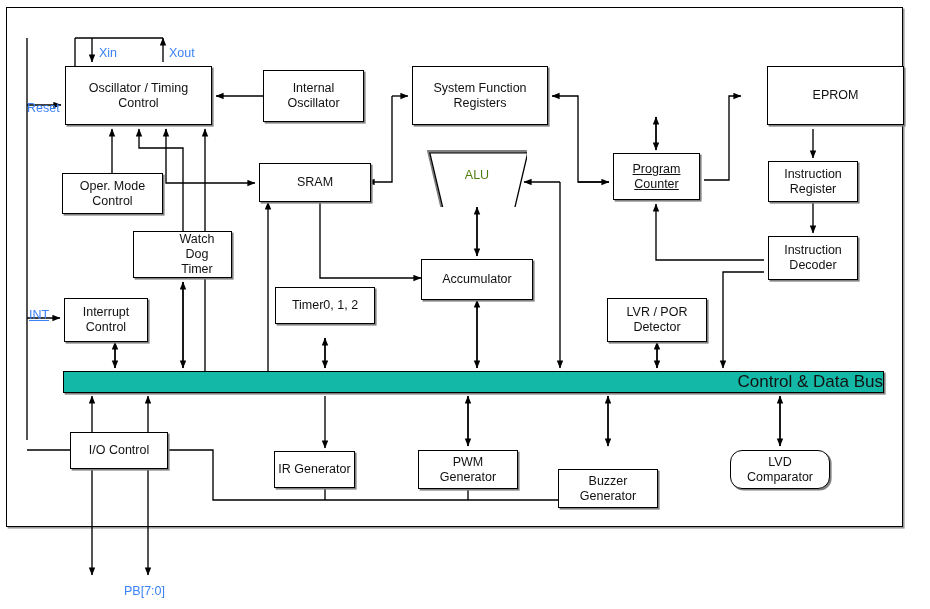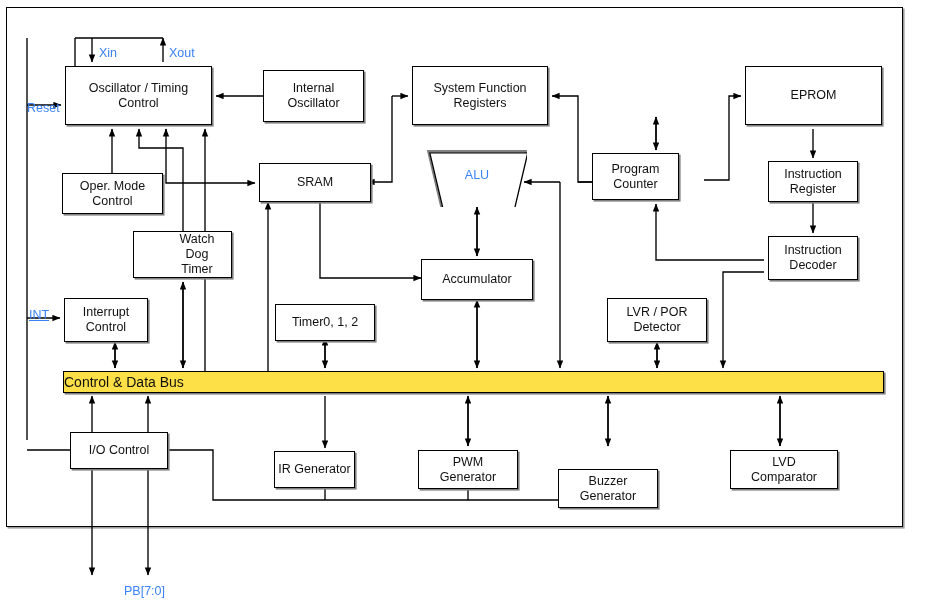--- a/index.html
+++ b/index.html
@@ -5,25 +5,25 @@
   html,body{margin:0;padding:0;background:#ffffff;}
   #root{position:relative;width:930px;height:609px;background:#ffffff;
         font-family:"Liberation Sans",sans-serif;overflow:hidden;}
   #svgcanvas{position:absolute;left:0;top:0;width:930px;height:609px;}
   .blk{position:absolute;box-sizing:border-box;border:1px solid #000;
        background:#fff;display:flex;align-items:center;justify-content:center;
        text-align:center;font-size:12.5px;color:#111;line-height:1.18;
        box-shadow:1.6px 1.6px 0 0 #808080;}
   .blk span{display:block;padding:0 3px;}
   .bus{position:absolute;box-sizing:border-box;border:1px solid #000;
-       background:#fde047;display:flex;align-items:center;justify-content:flex-start;
-       font-size:14px;color:#111;box-shadow:1.6px 1.6px 0 0 #808080;}
+       background:#14b8a6;display:flex;align-items:center;justify-content:flex-end;
+       font-size:17px;color:#111;box-shadow:1.6px 1.6px 0 0 #808080;}
   .lbl{position:absolute;font-size:12.5px;color:#3b82f6;white-space:nowrap;}
   .alu-wrap{position:absolute;}
-  .alu-txt{position:absolute;width:100%;text-align:center;font-size:12.5px;color:#3b82f6;}
+  .alu-txt{position:absolute;width:100%;text-align:center;font-size:12.5px;color:#4d7c0f;}
   .frame{position:absolute;box-sizing:border-box;border:1px solid #000;
          background:transparent;box-shadow:1.6px 1.6px 0 0 #9a9a9a;}
 </style>
 </head>
 <body>
 
 <div id="root">
 
   <div class="frame" style="left:6px;top:7px;width:897px;height:520px;"></div>
 
@@ -143,21 +143,21 @@
   </div>
 
   <div class="blk" style="left:412px;top:66px;width:136px;height:59px;">
     <span>
       <span>System Function</span>
       <span>Registers</span>
     </span>
   </div>
 
 
-  <div class="blk" style="left:745px;top:66px;width:137px;height:59px;">
+  <div class="blk" style="left:767px;top:66px;width:137px;height:59px;">
     <span>EPROM</span>
   </div>
 
   <div class="blk" style="left:62px;top:173px;width:101px;height:41px;">
     <span>
       <span>Oper. Mode</span>
       <span>Control</span>
     </span>
   </div>
 
@@ -166,21 +166,21 @@
   </div>
 
   <div class="alu-wrap" style="left:427px;top:150px;width:100px;height:57px;">
     <svg width="100" height="57" viewBox="0 0 100 57" xmlns="http://www.w3.org/2000/svg">
       <polygon points="14,1 86,1 99,56 1,56" transform="rotate(180 50 28.5)" fill="#ffffff" stroke="#808080" stroke-width="2"></polygon>
       <polygon points="14,1 86,1 99,56 1,56" transform="rotate(180 50 28.5) translate(-1.8,-1.8)" fill="#ffffff" stroke="#000000" stroke-width="1.3"></polygon>
     </svg>
     <div class="alu-txt" style="top:18px;">ALU</div>
   </div>
 
-  <div class="blk" style="left:592px;top:153px;width:87px;height:47px;">
+  <div class="blk" style="left:613px;top:153px;width:87px;height:47px;text-decoration:underline;">
     <span>
       <span>Program</span>
       <span>Counter</span>
     </span>
   </div>
 
   <div class="blk" style="left:768px;top:161px;width:90px;height:41px;">
     <span>
       <span>Instruction</span>
       <span>Register</span>
@@ -205,21 +205,21 @@
     </span>
   </div>
 
   <div class="blk" style="left:64px;top:298px;width:84px;height:44px;">
     <span>
       <span>Interrupt</span>
       <span>Control</span>
     </span>
   </div>
 
-  <div class="blk" style="left:275px;top:304px;width:100px;height:37px;">
+  <div class="blk" style="left:275px;top:287px;width:100px;height:37px;">
     <span>Timer0, 1, 2</span>
   </div>
 
   <div class="blk" style="left:607px;top:298px;width:100px;height:44px;">
     <span>
       <span>LVR / POR</span>
       <span>Detector</span>
     </span>
   </div>
 
@@ -242,21 +242,21 @@
     </span>
   </div>
 
   <div class="blk" style="left:558px;top:450px;width:100px;height:39px;margin-top:19px;">
     <span>
       <span>Buzzer</span>
       <span>Generator</span>
     </span>
   </div>
 
-  <div class="blk" style="left:730px;top:450px;width:108px;height:39px;">
+  <div class="blk" style="left:730px;top:450px;width:100px;height:39px;border-radius:12px;">
     <span>
       <span>LVD</span>
       <span>Comparator</span>
     </span>
   </div>
 
   <div class="lbl" style="left:99px;top:46px;">Xin</div>
   <div class="lbl" style="left:169px;top:46px;">Xout</div>
   <div class="lbl" style="left:27px;top:101px;">Reset</div>
   <div class="lbl" style="left:29px;top:308px;text-decoration:underline;">INT</div>

